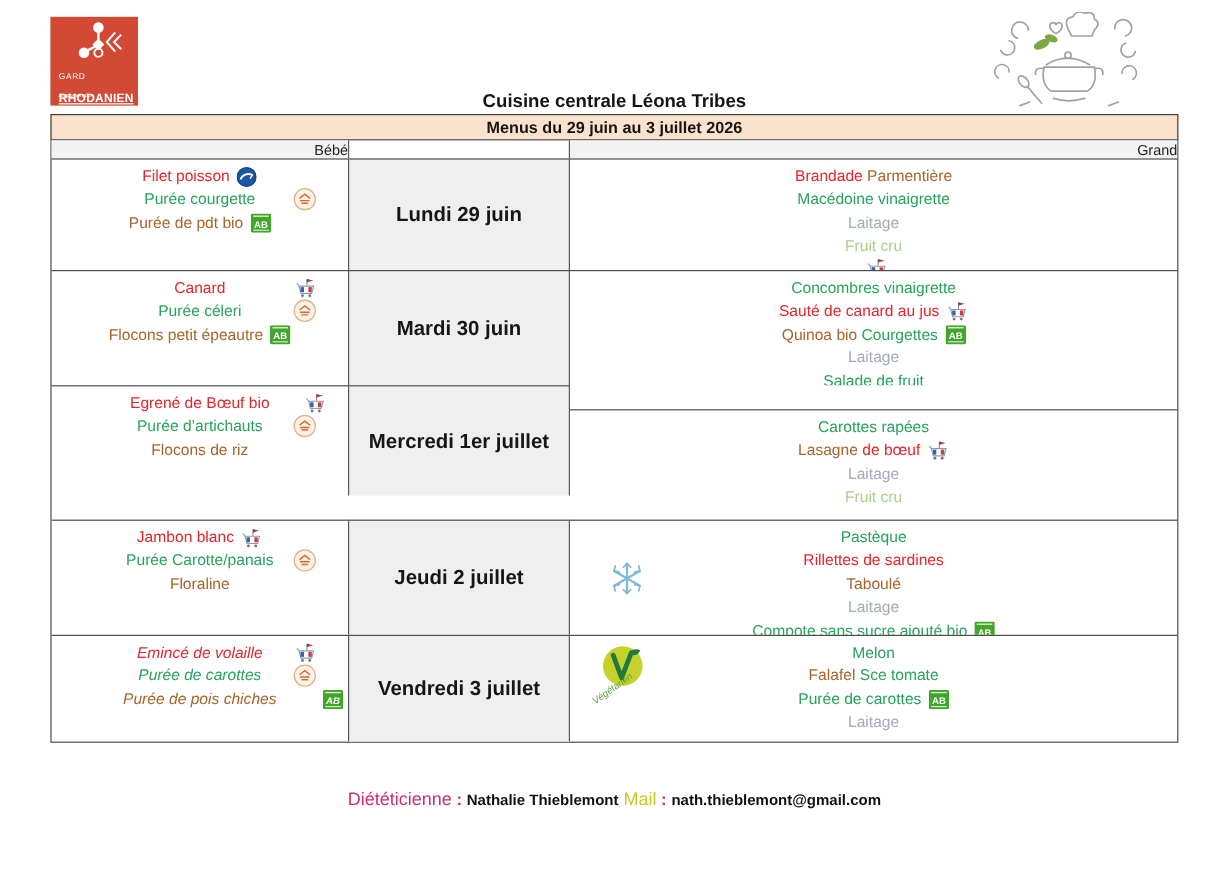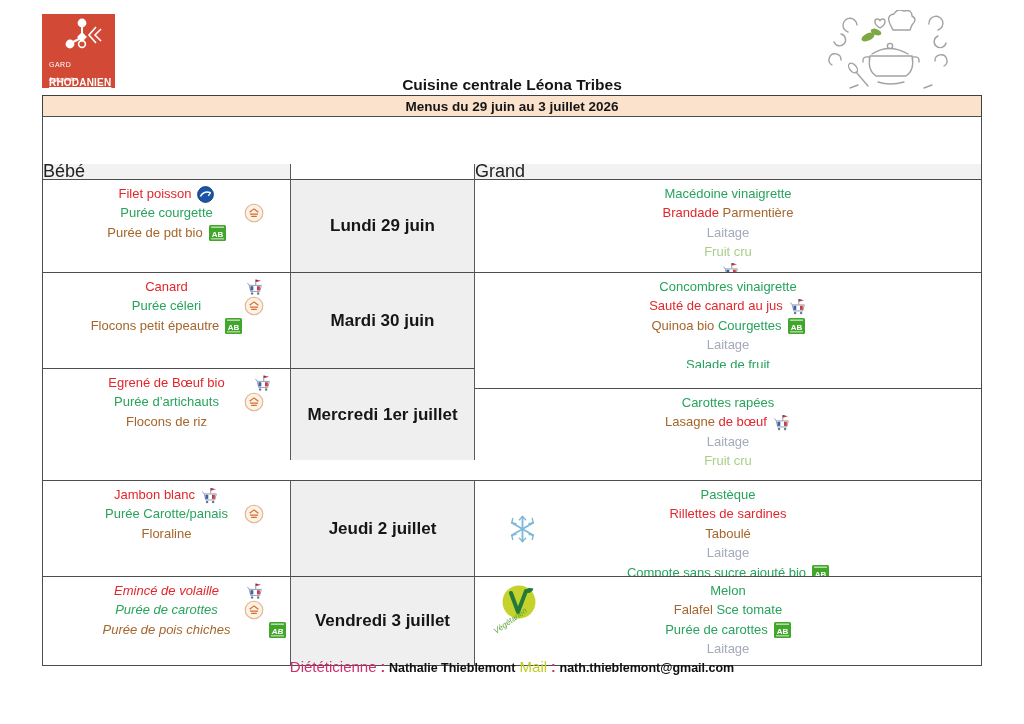--- a/index.html
+++ b/index.html
@@ -20,22 +20,22 @@
              font-size:15.5px;font-weight:bold;color:#151515;}
 
   .banner{position:absolute;left:42px;top:95px;width:940px;height:22px;box-sizing:border-box;
           background:#FBE2CC;border:1.5px solid #3f3f3f;display:flex;align-items:center;justify-content:center;
           font-size:13.5px;font-weight:bold;color:#151515;}
 
   .grid{position:absolute;left:42px;top:116px;width:940px;box-sizing:border-box;
         display:grid;grid-template-columns:247px 185px auto;
         border:1.6px solid #4d4d4d;background:#fff;}
   .cell{box-sizing:border-box;position:relative;overflow:hidden;}
-  .hcell{height:15px;display:flex;align-items:center;justify-content:flex-start;
-         font-size:18px;color:#222;margin-top:47px;}
+  .hcell{height:15px;display:flex;align-items:center;justify-content:flex-end;
+         font-size:12px;color:#222;}
   .hleft,.hright{background:#F2F2F2;}
   .mid-b{border-left:1.4px solid #5a5a5a;border-right:1.4px solid #5a5a5a;}
   .row-c{border-top:1.5px solid #4d4d4d;}
   .bebe-cell,.grand-cell{padding-top:4px;}
   .day-cell{background:#EFEFEF;display:flex;align-items:center;justify-content:center;
             font-size:17px;font-weight:bold;color:#161616;}
   .line{position:relative;text-align:center;line-height:19.4px;font-size:13px;white-space:pre;}
   .c-red{color:#E2262B;}
   .c-green{color:#27A35C;}
   .c-brown{color:#A5652B;}
@@ -135,22 +135,22 @@
               <rect width="17" height="16" rx="1.5" fill="#41A62A"></rect>
               <rect x="2" y="1.6" width="13" height="1.1" fill="#fff" opacity="0.85"></rect>
               <text x="8.5" y="11.6" text-anchor="middle" font-size="8" font-weight="bold" fill="#fff" font-family="Liberation Sans, sans-serif">AB</text>
               <rect x="2" y="13.4" width="13" height="0.9" fill="#fff" opacity="0.85"></rect>
             </svg></span></div>
       </div>
       <div class="cell row-c day-cell mid-b" style="height: 93px;">
         <span>Lundi 29 juin</span>
       </div>
       <div class="cell row-c grand-cell" style="height: 93px;">
+        <div class="line"><span class="c-red">Brandade</span><span class="c-brown"> Parmentière</span></div>
         <div class="line"><span class="c-green">Macédoine vinaigrette</span></div>
-        <div class="line"><span class="c-red">Brandade</span><span class="c-brown"> Parmentière</span></div>
         <div class="line"><span class="c-dairy">Laitage</span></div>
         <div class="line"><span class="c-fruit">Fruit cru</span></div>
         <div class="line icon-line"><span class="ic inline"><svg width="18" height="17" viewBox="0 0 19 18">
               <path d="M10.3 1.2v5.6" stroke="#8a8a8a" stroke-width="0.9"></path>
               <path d="M10.3 1l5.6 1.3-5.6 1.8z" fill="#D03A34"></path>
               <path d="M10.3 1.3l2.8.6-2.8 1z" fill="#2B4EA2"></path>
               <path d="M3.4 7.3L1.5 4.8" stroke="#8C9AB0" stroke-width="1"></path>
               <path d="M3.4 7.3h12.8l-1.7 6.4H5z" fill="#fff" stroke="#8C9AB0" stroke-width="1"></path>
               <rect x="4.7" y="8.2" width="3" height="4.4" fill="#3D5FA8"></rect>
               <rect x="11.6" y="8.2" width="3" height="4.4" fill="#CE3A3E"></rect>

